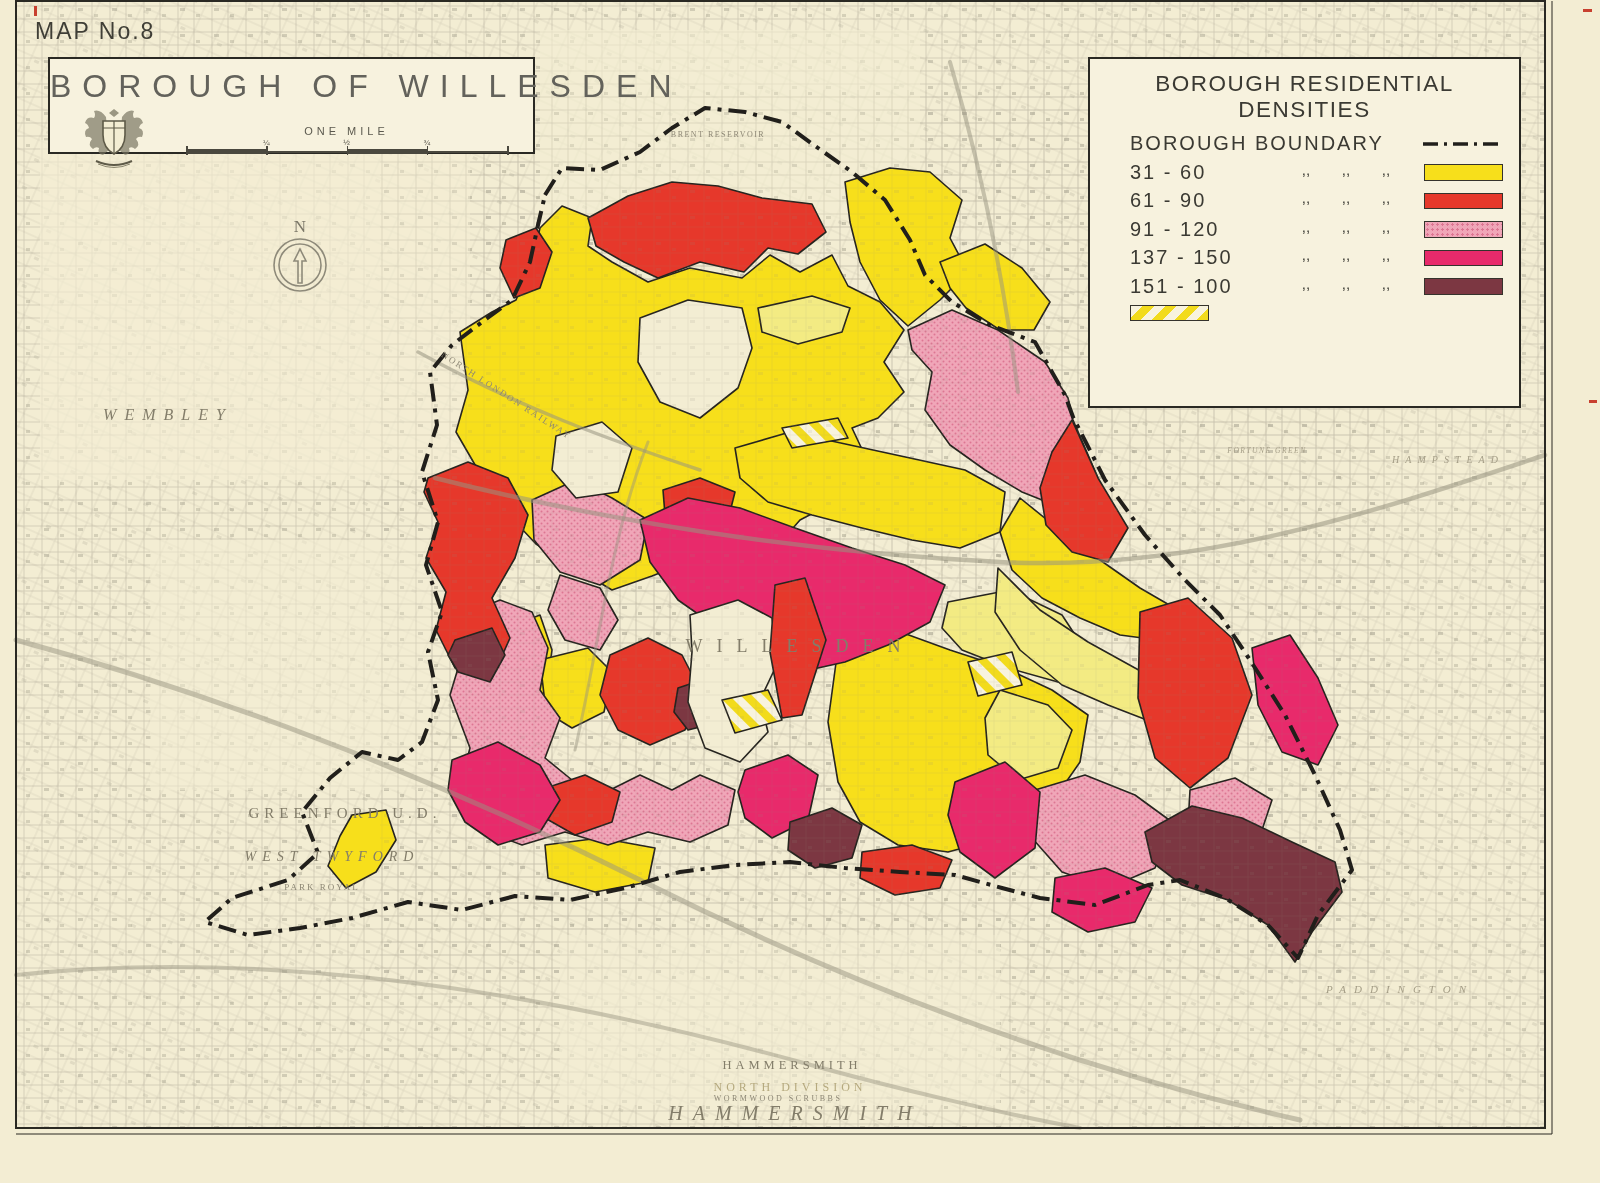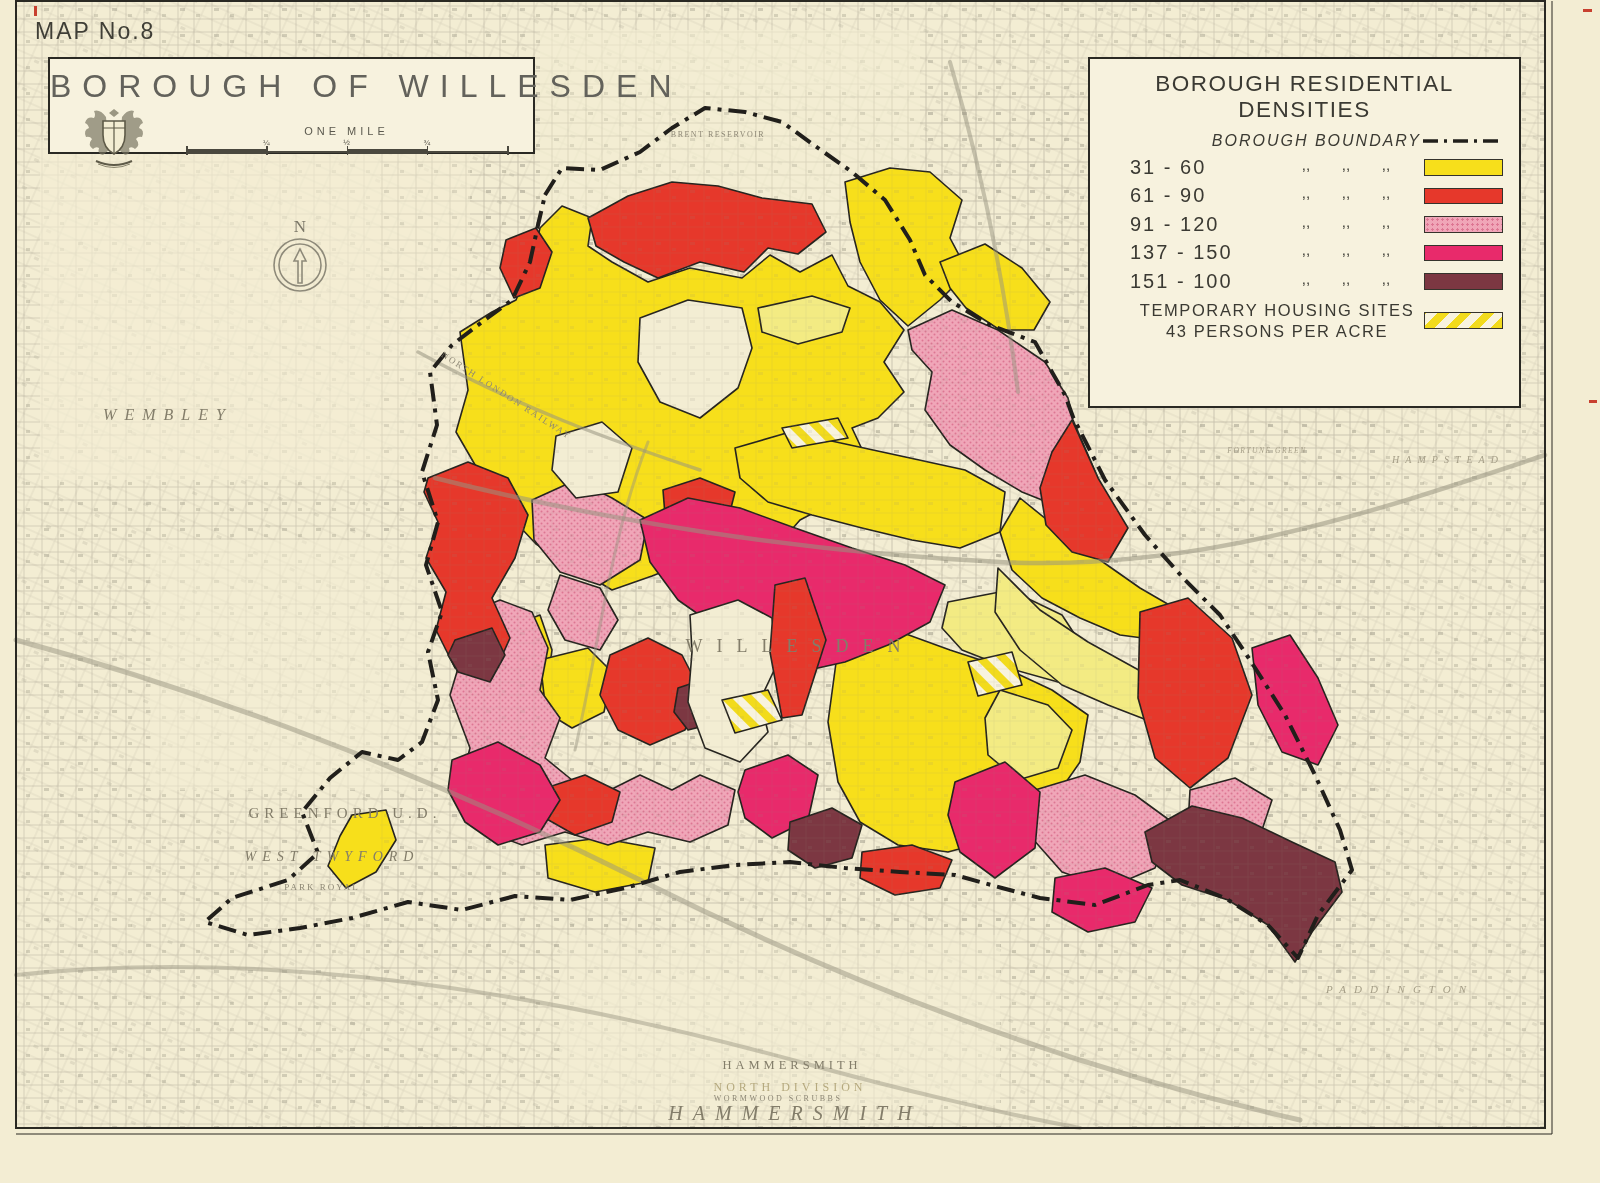--- a/index.html
+++ b/index.html
@@ -31,21 +31,21 @@
   .scale-bar .base{position:absolute;left:0;right:0;top:3px;height:1.5px;background:#4A483E;}
   .scale-bar .seg{position:absolute;top:1px;height:4.5px;background:#4A483E;}
   .scale-bar .tick{position:absolute;top:-2px;width:1.5px;height:9px;background:#4A483E;}
 
   
   .legend-box{position:absolute;left:1088px;top:57px;width:433px;height:351px;
     background:var(--box);border:2.5px solid #2A2923;box-sizing:border-box;padding-top:12px;}
   .lg-title{font-size:22.5px;text-align:center;letter-spacing:1.5px;color:var(--legend_text);font-weight:500;}
   .lg-year{font-size:22px;text-align:center;letter-spacing:3px;color:var(--legend_text);font-weight:500;margin-top:1px;}
   .lg-brow{display:flex;align-items:center;margin:9px 16px 3px 40px;}
-  .lg-brow .lbl{flex:1;text-align:right;font-size:16px;letter-spacing:2px;color:var(--legend_text);font-style:italic;}
+  .lg-brow .lbl{flex:1;text-align:left;font-size:20px;letter-spacing:2px;color:var(--legend_text);}
   .lg-row{display:flex;align-items:center;height:28.5px;padding:0 16px 0 40px;}
   .lg-range{width:150px;font-size:20px;letter-spacing:2px;color:var(--legend_text);white-space:nowrap;}
   .lg-range.wide{width:auto;flex:1;font-size:16px;letter-spacing:1.3px;}
   .lg-dittos{flex:1;display:flex;justify-content:space-around;font-size:15px;color:var(--legend_text);padding:0 18px 6px 6px;}
   .lg-swatch{width:79px;height:16.5px;border:1.5px solid #35332C;flex:none;box-sizing:border-box;}
   .sw-pale_yellow{background:var(--pale_yellow);}
   .sw-yellow{background:var(--yellow);}
   .sw-red{background:var(--red);}
   .sw-pink{background-color:var(--pink);background-image:radial-gradient(var(--pink_dot) 1.1px,transparent 1.3px);background-size:5px 5px;}
   .sw-magenta{background:var(--magenta);}
@@ -311,21 +311,17 @@
           <span class="lg-range">151  -  100</span>
           <span class="lg-dittos">
             <span>,,</span>
             <span>,,</span>
             <span>,,</span>
           </span>
           <span class="lg-swatch sw-maroon"></span>
         </div>
       </div>
     <div class="lg-temp">
-      <div class="lg-temp-lines">
-        <div>TEMPORARY HOUSING SITES</div>
-        <div>43  PERSONS  PER  ACRE</div>
-      </div>
       <span class="lg-swatch sw-stripes"></span>
     </div>
   </div>
 
 </div>
 
 </body></html>

